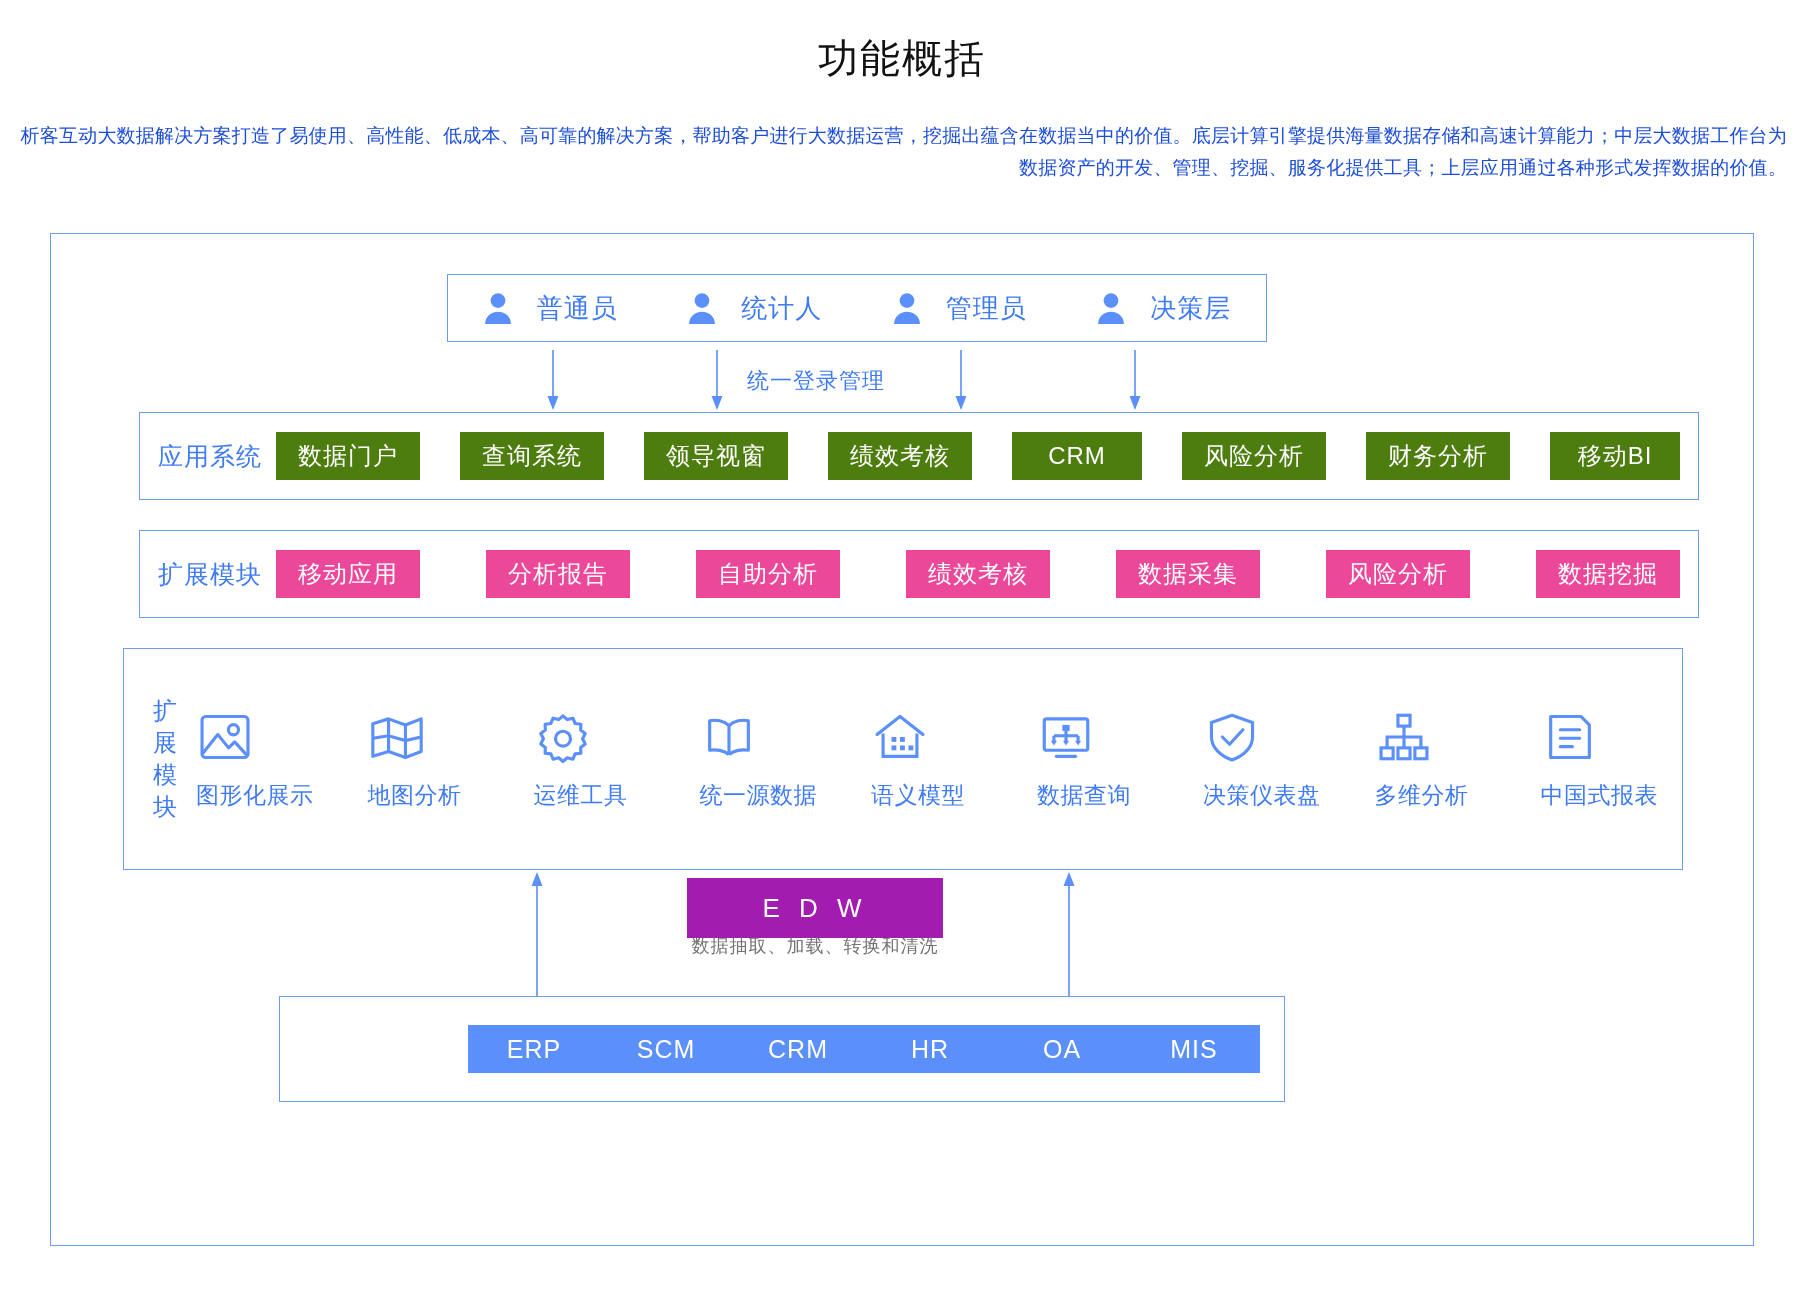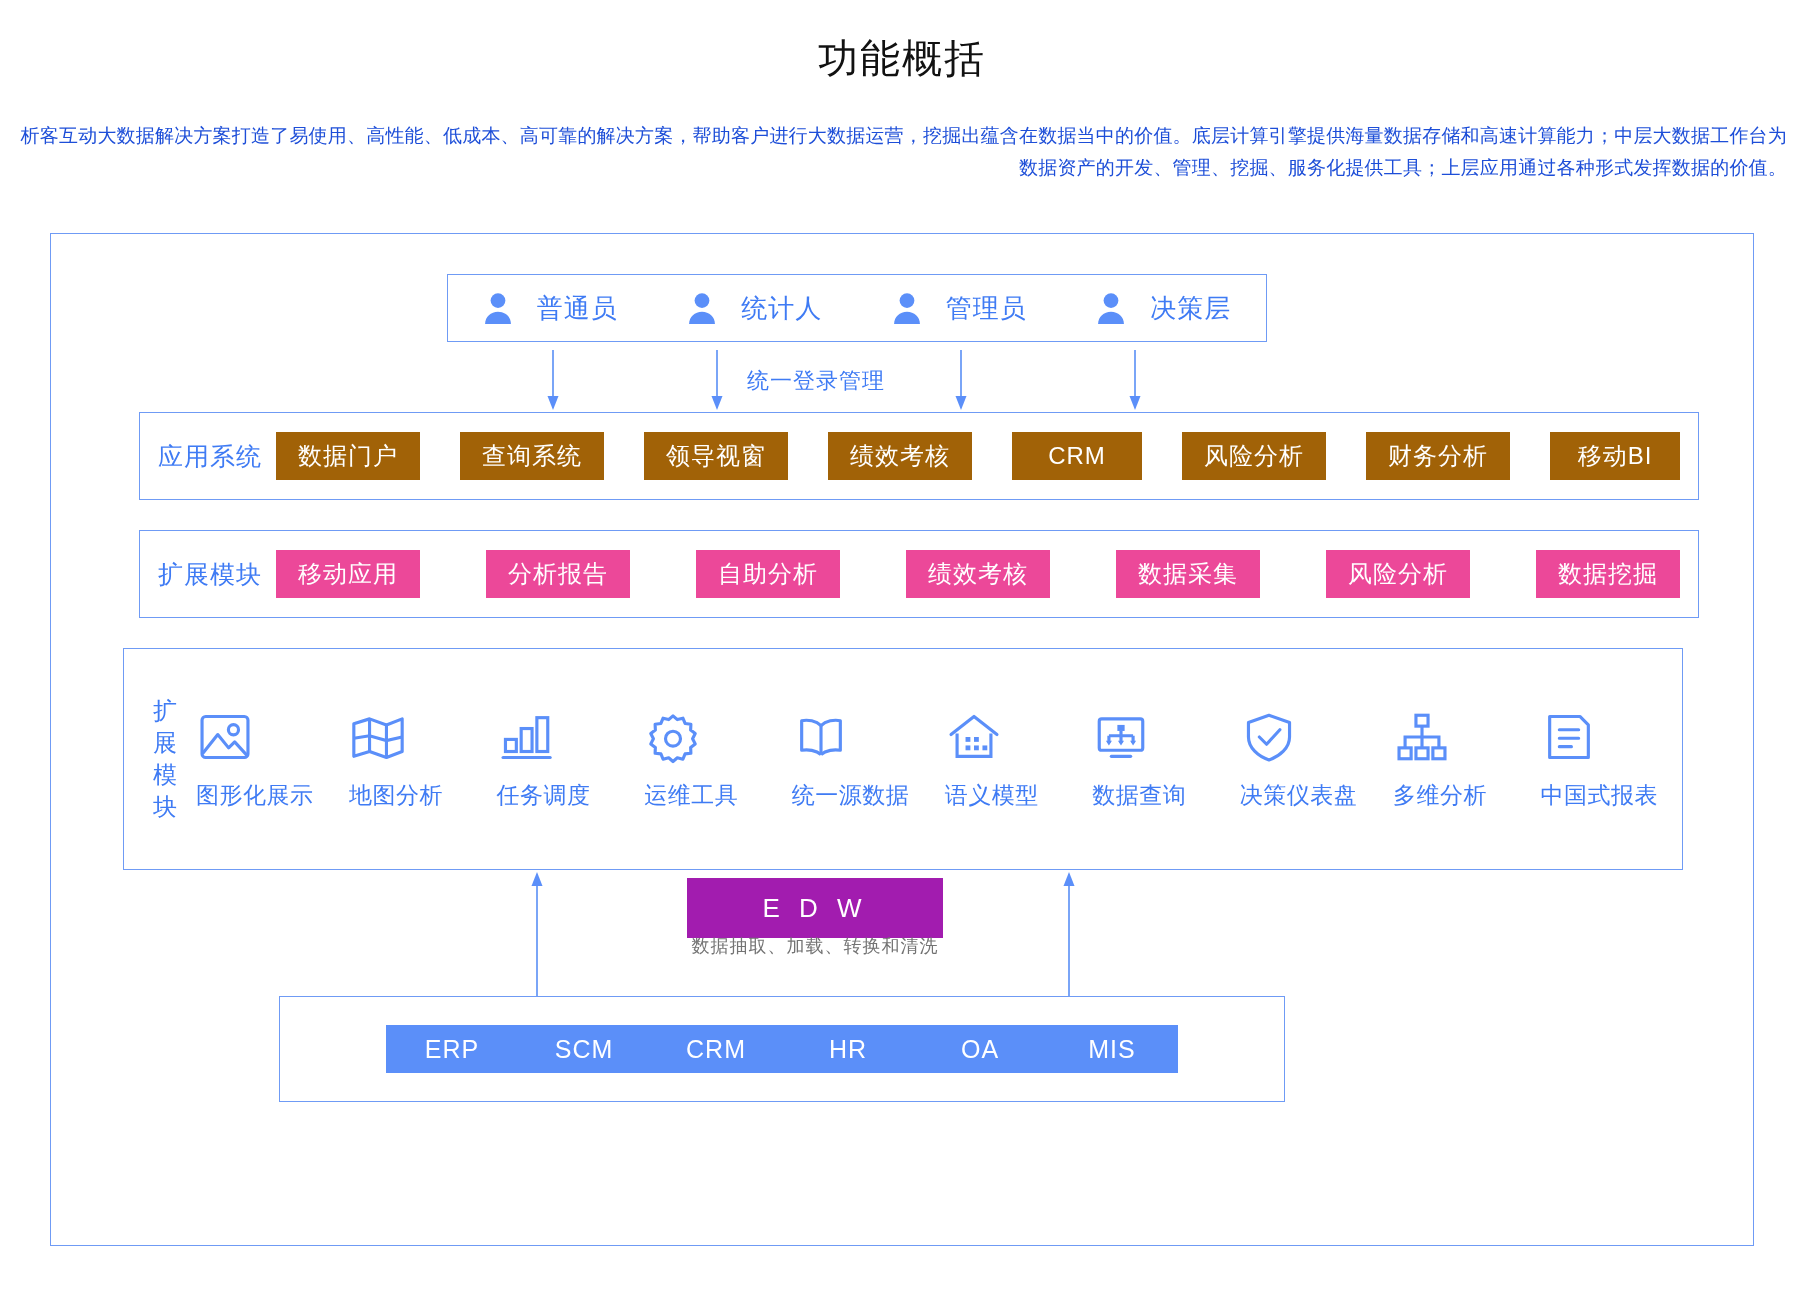--- a/index.html
+++ b/index.html
@@ -114,21 +114,21 @@
     min-width: 130px;
     padding: 0 22px;
     display: flex;
     align-items: center;
     justify-content: center;
     color: #ffffff;
     font-size: 24px;
     letter-spacing: 1px;
     white-space: nowrap;
   }
-  .chip.blue   { background: #a16207; }
+  .chip.blue   { background: #4d7c0f; }
   .chip.purple { background: #ec4899; }
 
   #app-row { top: 178px; height: 88px; }
   #ext-row { top: 296px; height: 88px; }
 
   
   .icon-panel {
     position: absolute;
     left: 72px; top: 414px;
     width: 1560px; height: 222px;
@@ -198,21 +198,21 @@
   #up-right { left: 1012px; top: 638px; }
 
   
   .source-box {
     position: absolute;
     left: 228px; top: 762px;
     width: 1006px; height: 106px;
     border: 1.5px solid #6f9bf5;
     display: flex;
     align-items: center;
-    justify-content: center;
+    justify-content: flex-end;
     padding: 0 24px;
   }
   .src-chip {
     width: 132px; height: 48px;
     background: #5b8ff9;
     color: #fff;
     font-size: 25px;
     letter-spacing: 1px;
     display: flex;
     align-items: center;
@@ -321,29 +321,20 @@
       <div class="icon-cell">
         <svg class="icon-glyph" viewBox="0 0 48 48" fill="none" stroke="#5b8ff9" stroke-width="2.6">
           <path d="M4 13 L17 9 L31 14 L44 9 L44 36 L31 41 L17 36 L4 40 Z" stroke-linejoin="round"></path>
           <path d="M17 9 L17 36"></path>
           <path d="M31 14 L31 41"></path>
           <path d="M4 25 L17 23 L31 27 L44 24"></path>
         </svg>
         <span class="icon-label">地图分析</span>
       </div>
 
-      <div class="icon-cell">
-        <svg class="icon-glyph" viewBox="0 0 48 48" fill="none" stroke="#5b8ff9" stroke-width="2.6">
-          <rect x="7" y="26" width="9" height="10"></rect>
-          <rect x="20" y="17" width="9" height="19"></rect>
-          <rect x="33" y="8" width="9" height="28"></rect>
-          <path d="M5 41 L44 41" stroke-linecap="round"></path>
-        </svg>
-        <span class="icon-label">任务调度</span>
-      </div>
 
       <div class="icon-cell">
         <svg class="icon-glyph" viewBox="0 0 48 48" fill="none" stroke="#5b8ff9" stroke-width="2.6">
           <path d="M24 6.5 L27.6 9.6 L32.2 8.4 L34 12.8 L38.8 13.4 L38.6 18.2 L42.4 21.1 L40.2 25.4 L42.4 29.7 L38.6 32.6 L38.8 37.4 L34 38 L32.2 42.4 L27.6 41.2 L24 44.3 L20.4 41.2 L15.8 42.4 L14 38 L9.2 37.4 L9.4 32.6 L5.6 29.7 L7.8 25.4 L5.6 21.1 L9.4 18.2 L9.2 13.4 L14 12.8 L15.8 8.4 L20.4 9.6 Z" stroke-linejoin="round"></path>
           <circle cx="24" cy="25.4" r="6.2"></circle>
         </svg>
         <span class="icon-label">运维工具</span>
       </div>
 
       <div class="icon-cell">

